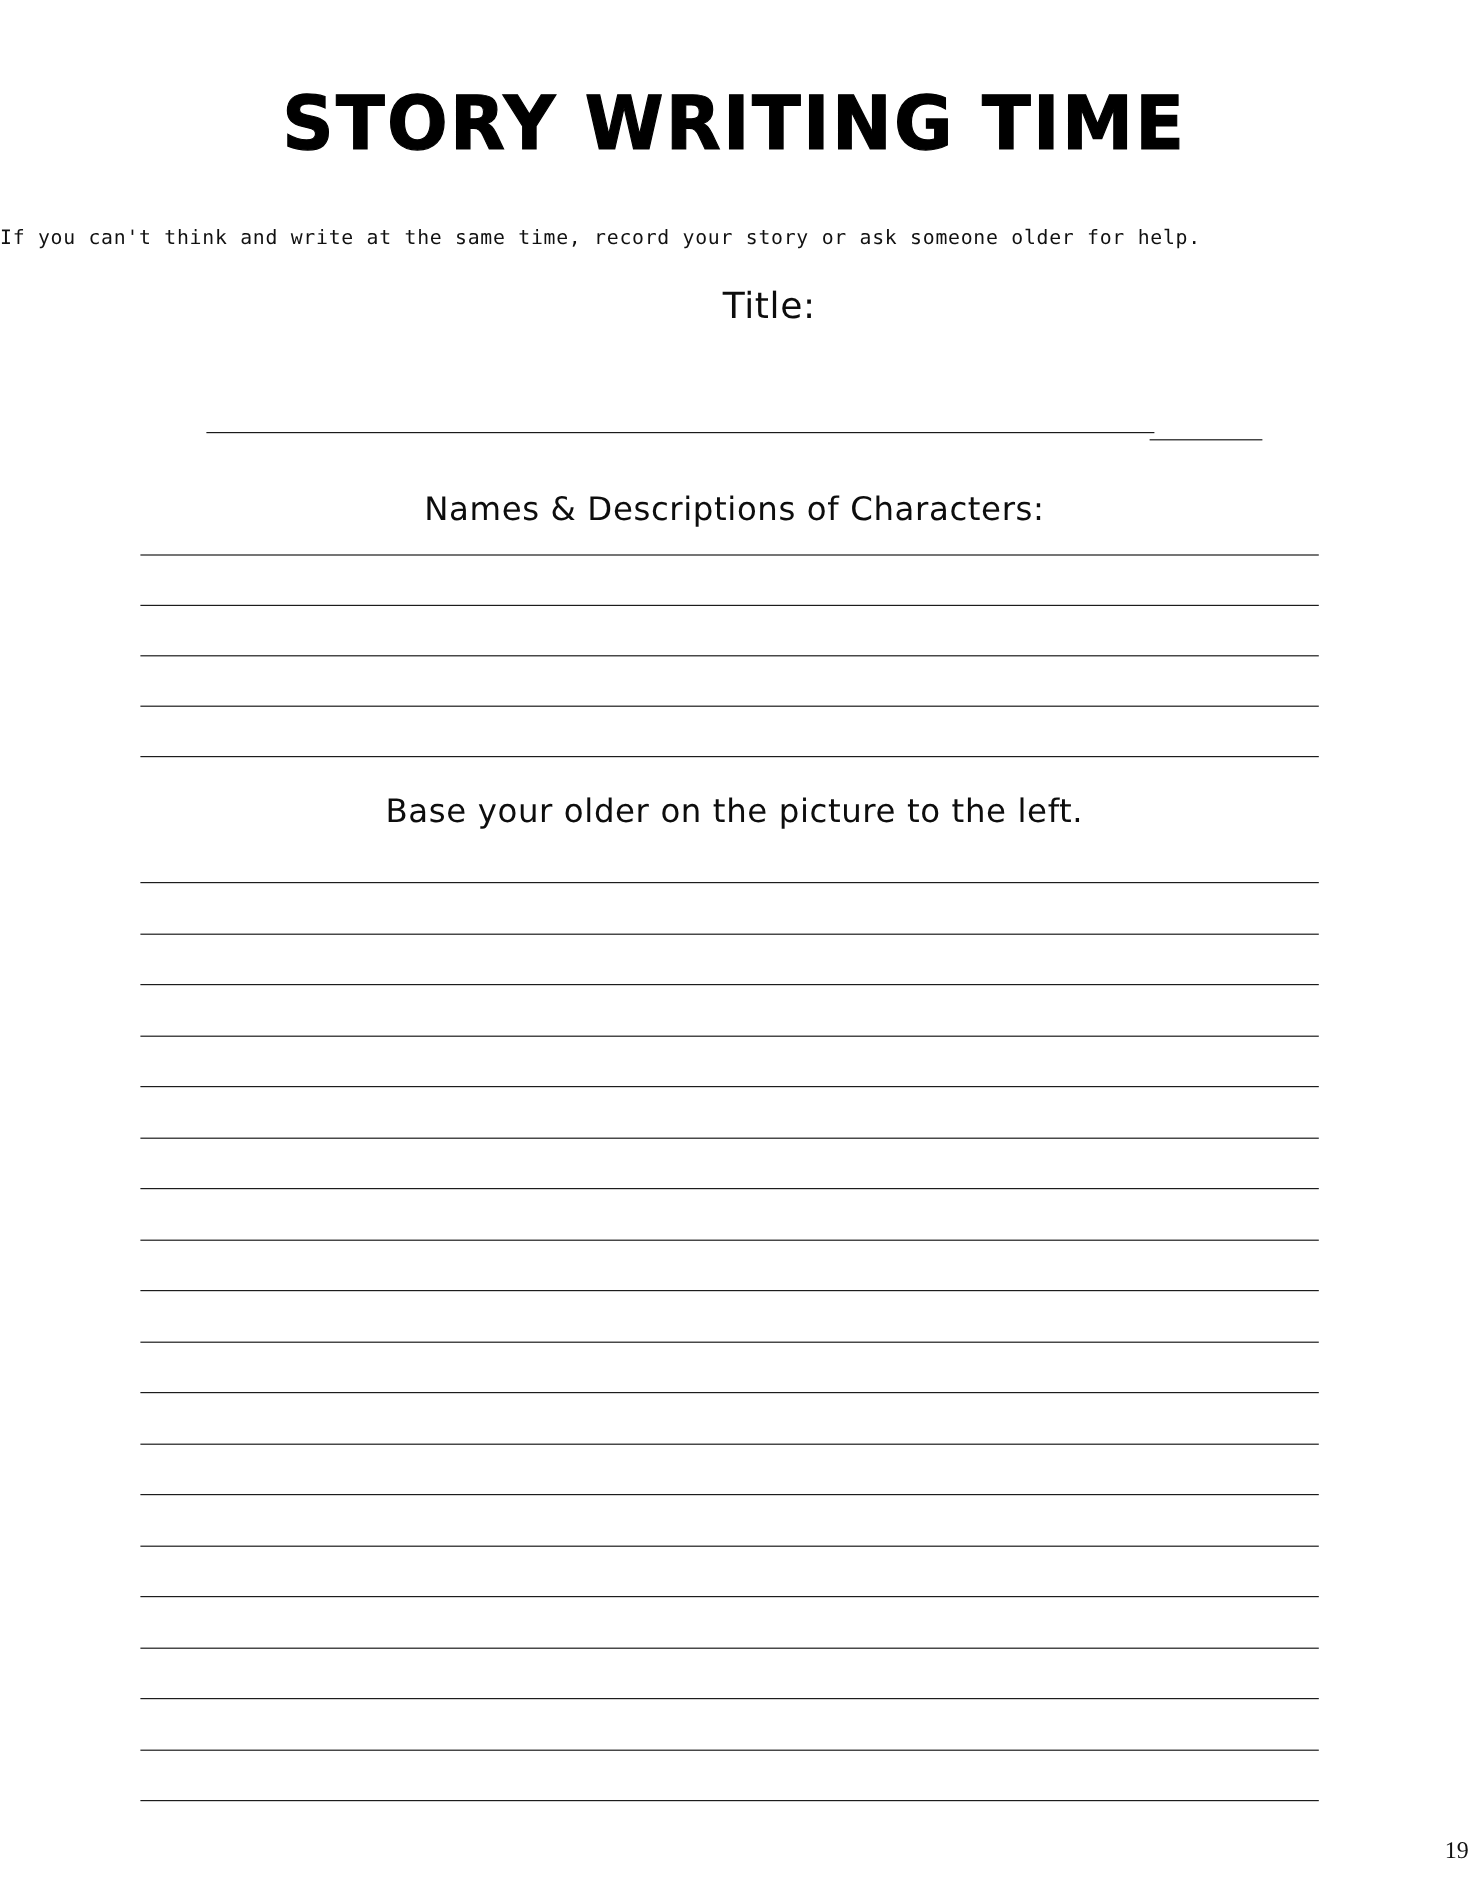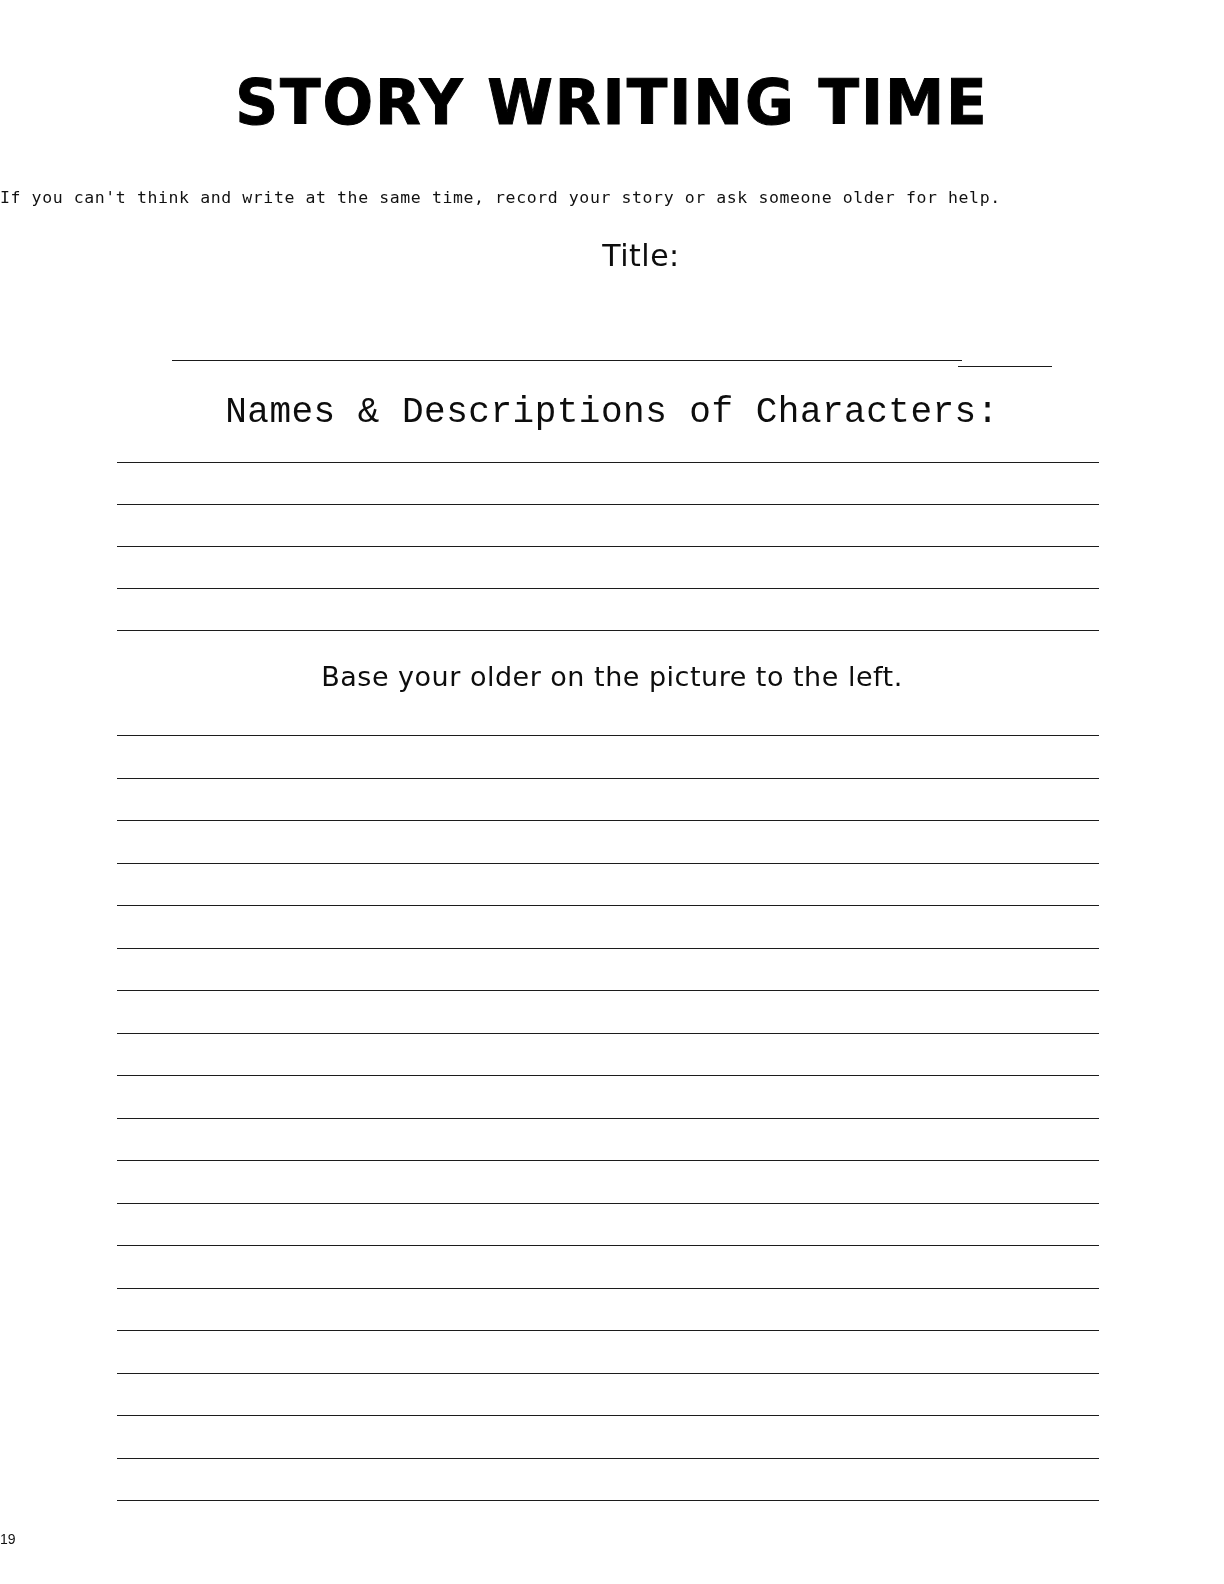--- a/index.html
+++ b/index.html
@@ -65,21 +65,21 @@
   .section-heading {
     position: absolute;
     width: 1224px;
     text-align: center;
     font-family: "DejaVu Sans", sans-serif;
     font-size: 30px;
     letter-spacing: 0.5px;
     color: #0d0d0d;
   }
   .heading-title     { top: 238px; padding-left: 29px; }
-  .heading-characters{ top: 392px; font-size: 36px; font-family: Liberation Mono, monospace; }
+  .heading-characters{ top: 409px; font-size: 27px; }
   .heading-base      { top: 661px; font-size: 27px; }
 
   
   .title-rule-group {
     position: absolute;
     left: 172px;
     top: 352px;
     width: 880px;
     height: 20px;
   }
@@ -116,23 +116,23 @@
 
   #story-lines { top: 735px; }
   #story-lines .rule { margin-bottom: 41.5px; }
 
   
   .page-number {
     position: absolute;
     left: 0;
     top: 1531px;
     width: 1224px;
-    text-align: left;
-    font-family: Liberation Sans, sans-serif;
-    font-size: 14px;
+    text-align: right;
+    font-family: Liberation Serif, serif;
+    font-size: 20px;
     color: #111;
   }
 </style>
 </head>
 <body>
 
 <div class="page">
 
   <div class="worksheet-title">STORY WRITING TIME</div>
 

